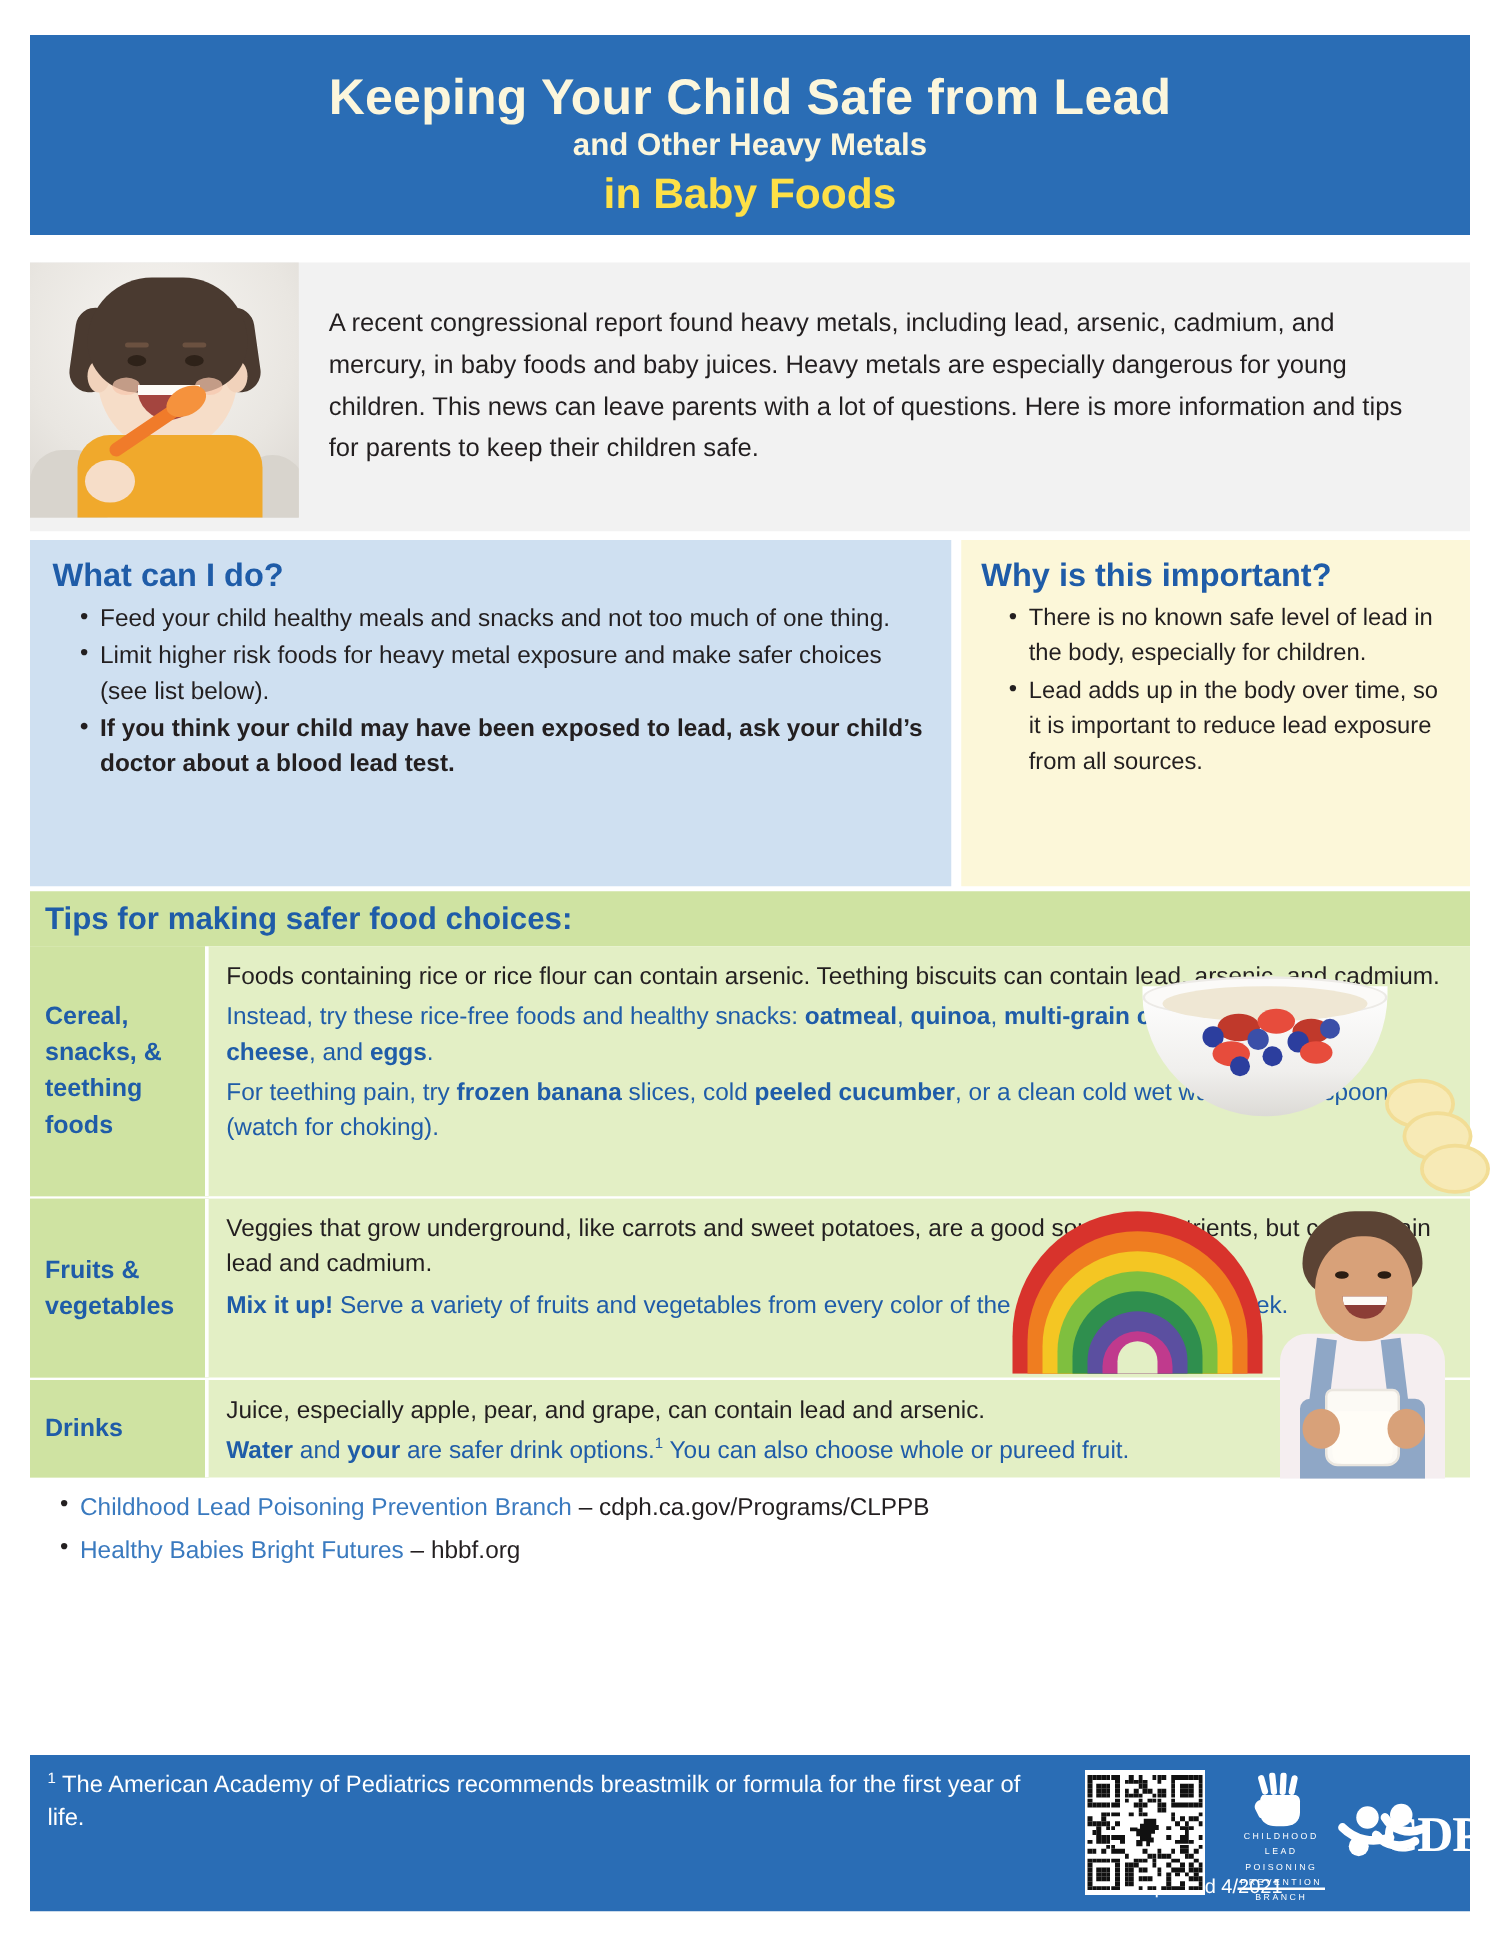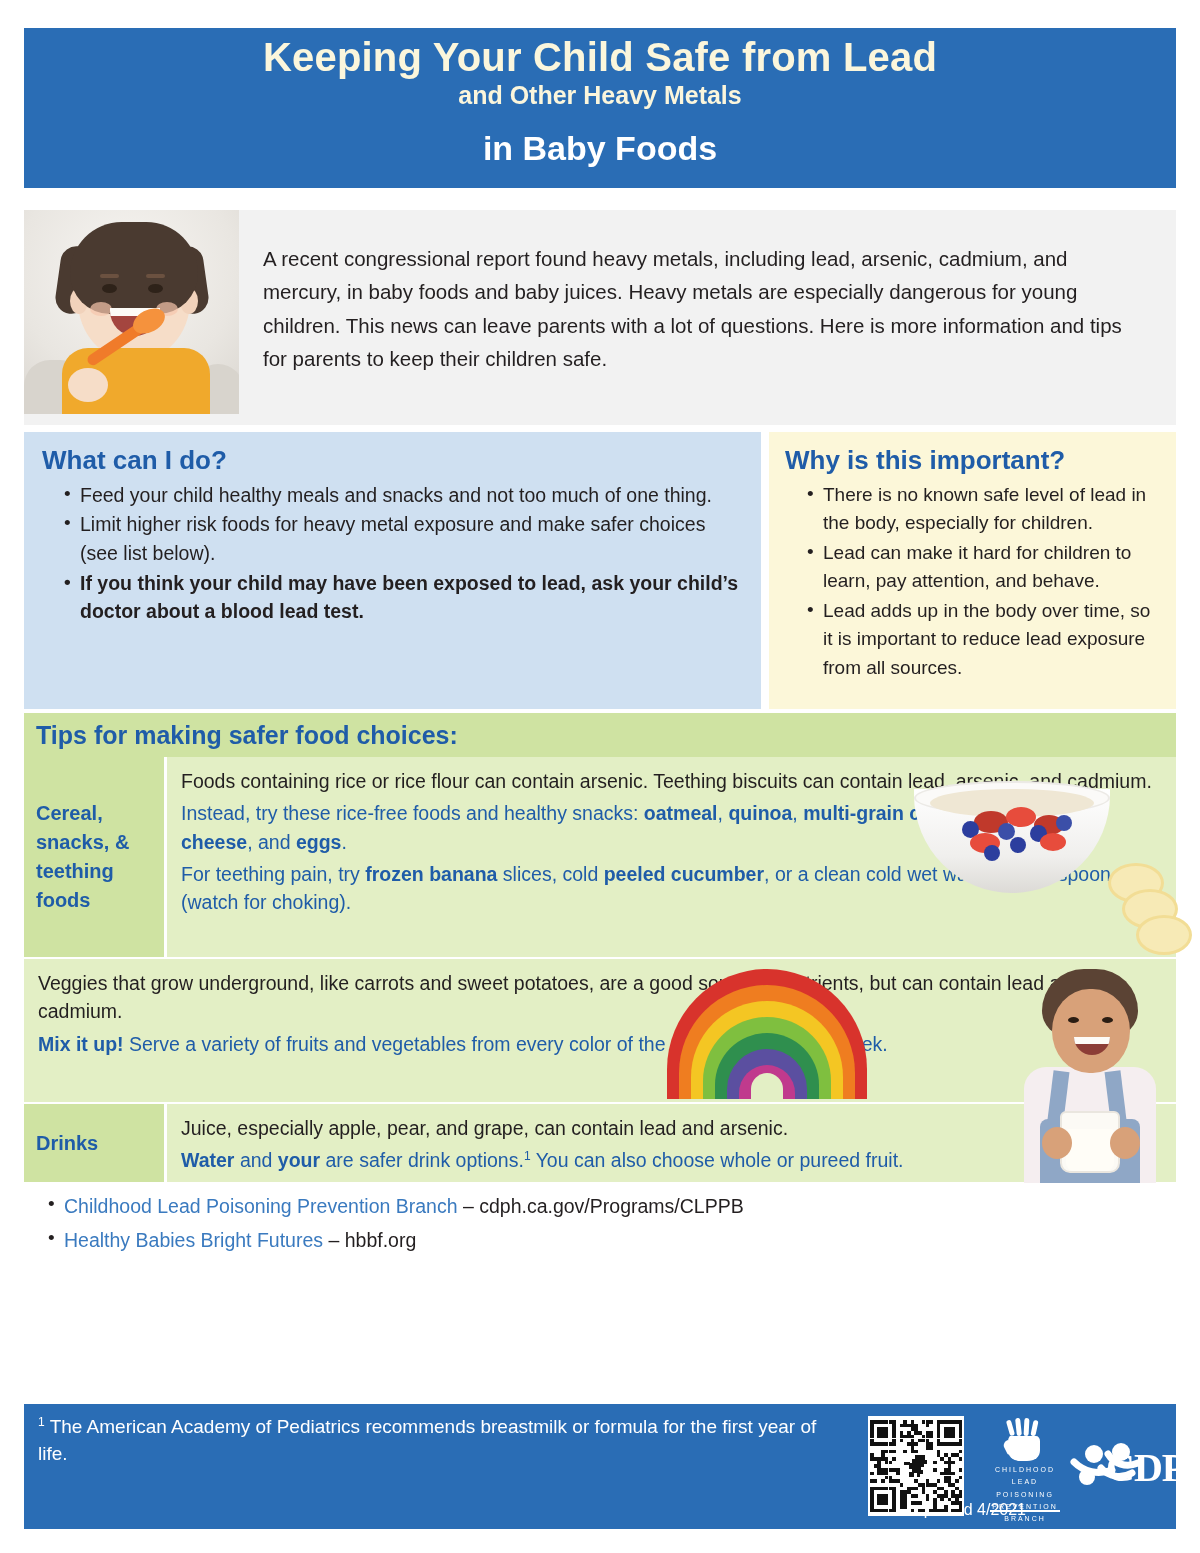--- a/index.html
+++ b/index.html
@@ -10,30 +10,30 @@
     position:relative;
     overflow:hidden;
   }
   .page{width:1200px;height:1553px;position:relative;background:#fff;}
 
   
   .header{
     position:absolute;left:24px;top:28px;width:1152px;height:160px;
     background:#2a6db5;
     display:flex;flex-direction:column;align-items:center;justify-content:flex-start;
-    padding-top:8px;box-sizing:border-box;
+    padding-top:29px;box-sizing:border-box;
   }
   .title-1{
     color:#fbf6dc;font-size:40px;font-weight:bold;letter-spacing:.2px;line-height:1.06;
   }
   .title-2{
     color:#fbf6dc;font-size:25px;font-weight:bold;margin-top:4px;line-height:1.1;
   }
   .title-3{
-    color:#ffffff;font-size:34px;font-weight:bold;margin-top:20px;line-height:1.1;
+    color:#fde047;font-size:34px;font-weight:bold;margin-top:6px;line-height:1.1;
   }
 
   
   .intro{
     position:absolute;left:24px;top:210px;width:1152px;height:215px;
     background:#f2f2f2;
     display:flex;
   }
   .baby-photo{
     width:215px;height:204px;flex:0 0 215px;position:relative;overflow:hidden;
@@ -213,21 +213,20 @@
       <ul class="plist" id="wcid-list">
           <li class="">Feed your child healthy meals and snacks and not too much of one thing.</li>
           <li class="">Limit higher risk foods for heavy metal exposure and make safer choices (see list below).</li>
           <li class="bold">If you think your child may have been exposed to lead, ask your child’s doctor about a blood lead test.</li>
         </ul>
     </div>
     <div class="panel-yellow">
       <div class="panel-h">Why is this important?</div>
       <ul class="plist" id="why-list">
           <li>There is no known safe level of lead in the body, especially for children.</li>
-          <li>Lead can make it hard for children to learn, pay attention, and behave.</li>
           <li>Lead adds up in the body over time, so it is important to reduce lead exposure from all sources.</li>
         </ul>
     </div>
   </div>
 
   <div class="tips">
     <div class="tips-head">
       <span>Tips for making safer food choices:</span>
     </div>
     <div id="tips-rows">
@@ -252,20 +251,21 @@
               <div class="berry" style="background: rgb(44, 62, 158); left: 110px; top: 70px; width: 16px; height: 16px;"></div>
               <div class="berry" style="background: rgb(231, 76, 60); left: 140px; top: 66px; width: 26px; height: 18px;"></div>
               <div class="berry" style="background: rgb(44, 62, 158); left: 84px; top: 78px; width: 16px; height: 16px;"></div>
               <div style="position: absolute; left: 208px; top: 96px; width: 56px; height: 40px; border-radius: 50%; background: rgb(247, 234, 182); border: 3px solid rgb(242, 221, 149); box-sizing: border-box;"></div>
               <div style="position: absolute; left: 222px; top: 122px; width: 56px; height: 40px; border-radius: 50%; background: rgb(247, 234, 182); border: 3px solid rgb(242, 221, 149); box-sizing: border-box;"></div>
               <div style="position: absolute; left: 236px; top: 148px; width: 56px; height: 40px; border-radius: 50%; background: rgb(247, 234, 182); border: 3px solid rgb(242, 221, 149); box-sizing: border-box;"></div>
             </div>
           </div>
         </div>
         <div class="trow row2">
+          <div class="tlabel">Fruits &amp; vegetables</div>
           <div class="tbody">
             <p class="dark"><span>Veggies that grow underground, like carrots and sweet potatoes, are a good source of nutrients, but can contain lead and cadmium.</span></p>
             <p class="blue"><b>Mix it up!</b><span> Serve a variety of fruits and vegetables from every color of the rainbow during the week.</span></p>
             <div class="img-rainbow" style="left: 640px;">
               <div class="rb" style="background: rgb(216, 51, 44); width: 200px; height: 130px;"></div>
               <div class="rb" style="background: rgb(239, 125, 32); width: 176px; height: 114px;"></div>
               <div class="rb" style="background: rgb(244, 198, 35); width: 152px; height: 98px;"></div>
               <div class="rb" style="background: rgb(127, 191, 63); width: 128px; height: 82px;"></div>
               <div class="rb" style="background: rgb(47, 143, 78); width: 104px; height: 66px;"></div>
               <div class="rb" style="background: rgb(91, 79, 160); width: 80px; height: 50px;"></div>

